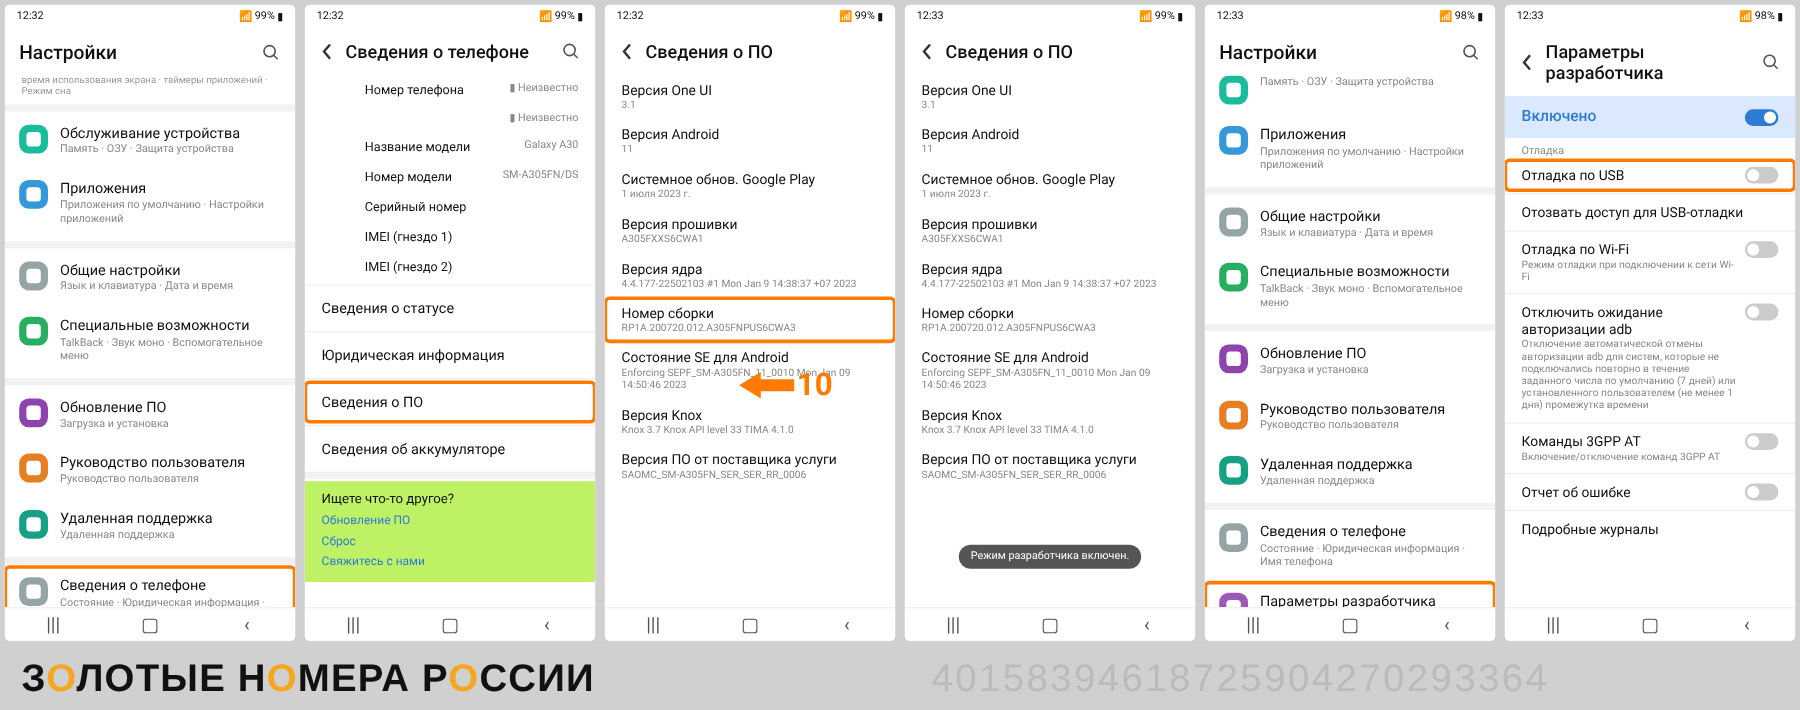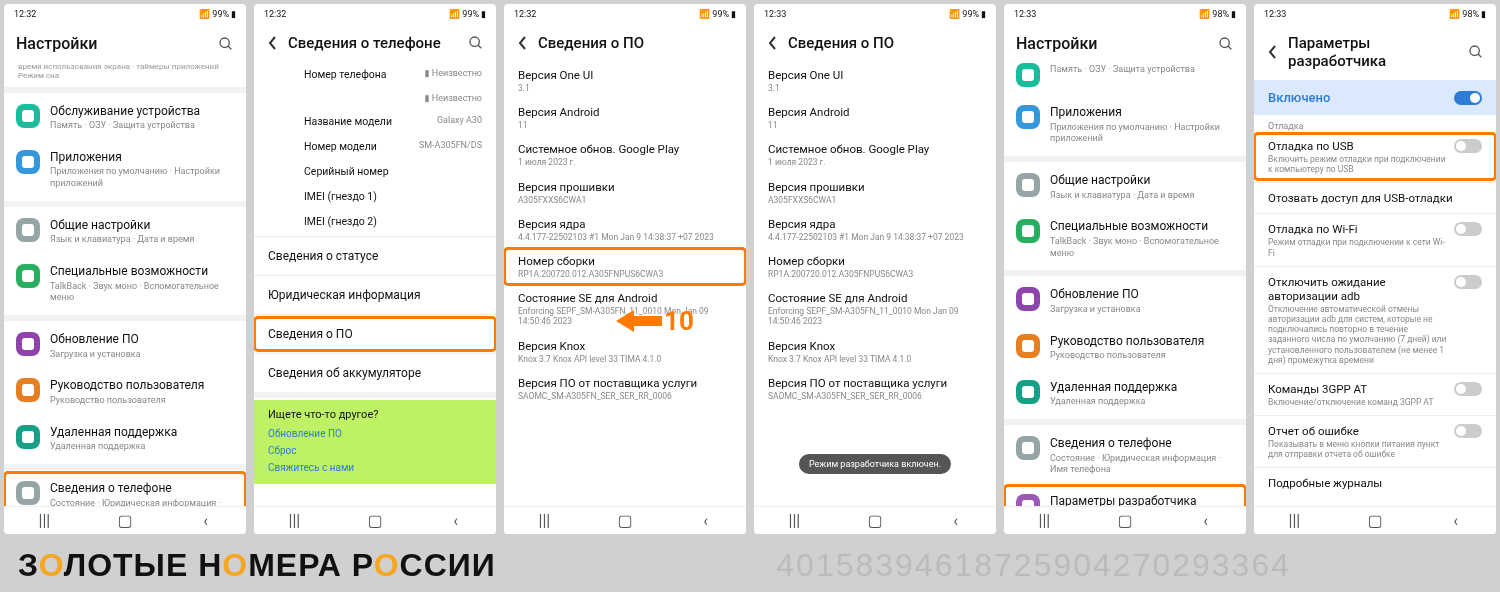--- a/index.html
+++ b/index.html
@@ -494,21 +494,20 @@
     </div>
     <div class="content">
       <div class="toggle-row blue-bg on">
         <span class="tlabel">Включено</span>
         <span class="sw on"></span>
       </div>
       <div class="sectlabel">Отладка</div>
       <div class="devopt withsw highlight-red">
           <div class="txt">
             <div class="dl">Отладка по USB</div>
-            <div class="ds">Включить режим отладки при подключении к компьютеру по USB</div>
           </div>
           <span class="sw"></span>
         </div>
       <div class="sep"></div>
       <div class="devopt">
           <div class="dl">Отозвать доступ для USB-отладки</div>
         </div>
       <div class="sep"></div>
       <div class="devopt withsw">
           <div class="txt">
@@ -530,21 +529,20 @@
           <div class="txt">
             <div class="dl">Команды 3GPP AT</div>
             <div class="ds">Включение/отключение команд 3GPP AT</div>
           </div>
           <span class="sw"></span>
         </div>
       <div class="sep"></div>
       <div class="devopt withsw">
           <div class="txt">
             <div class="dl">Отчет об ошибке</div>
-            <div class="ds">Показывать в меню кнопки питания пункт для отправки отчета об ошибке</div>
           </div>
           <span class="sw"></span>
         </div>
       <div class="sep"></div>
       <div class="devopt">
           <div class="dl">Подробные журналы</div>
         </div>
     </div>
     <div class="navbar">
         <span class="navbtn">|||</span>

